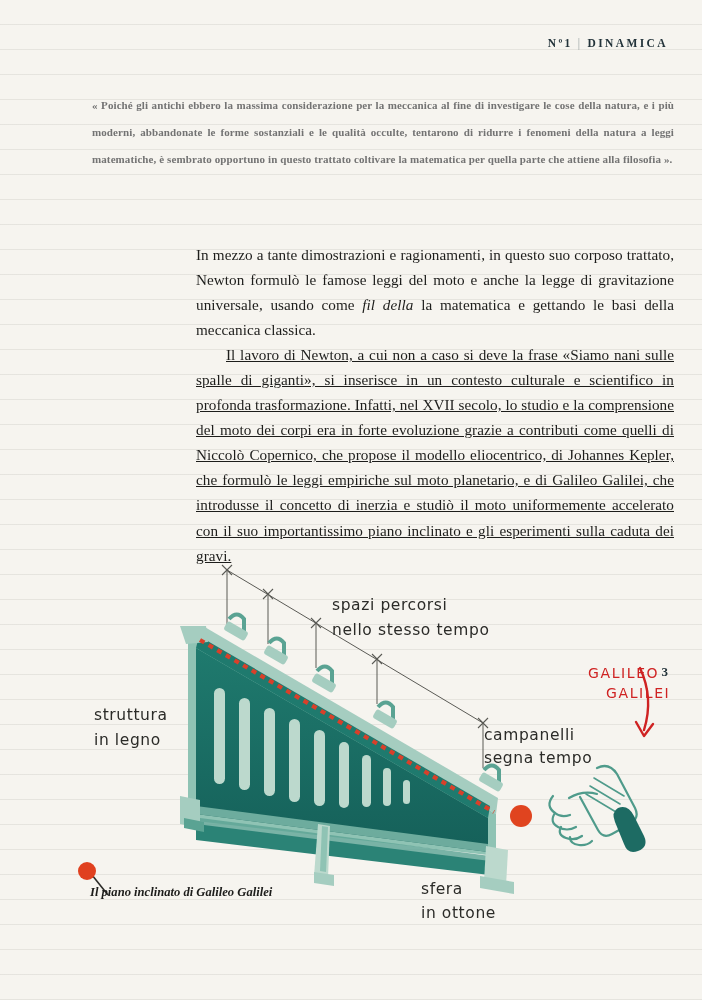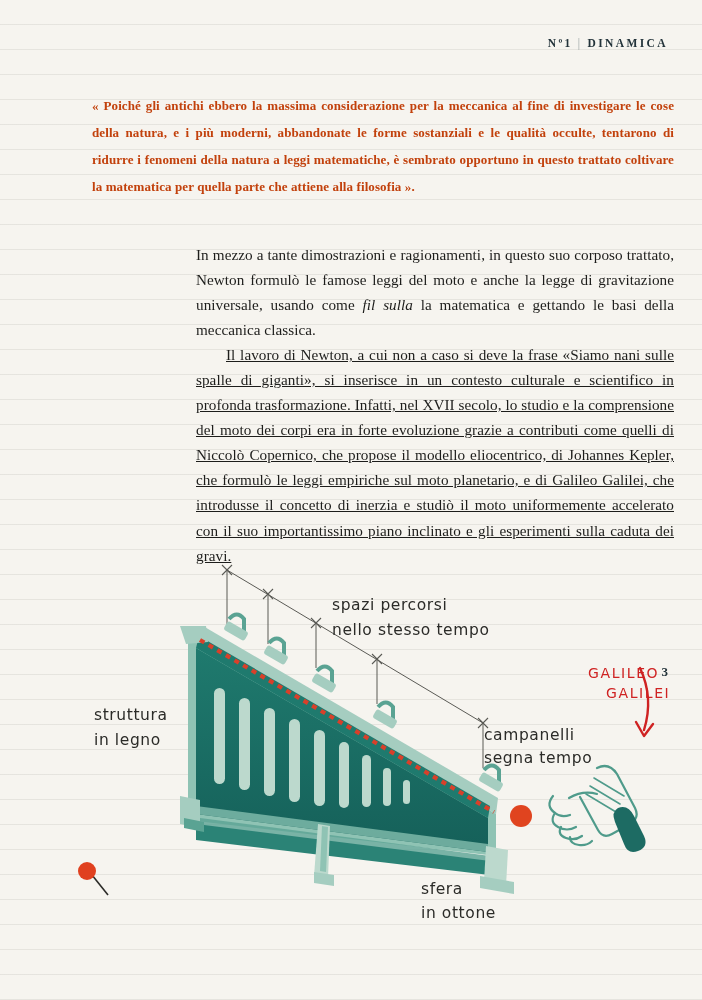--- a/index.html
+++ b/index.html
@@ -30,22 +30,22 @@
     color:#23333a;font-weight:700;
     text-transform:uppercase;
     white-space:nowrap;
   }
   .runhead .sep{color:#9aa3a3;font-weight:400;margin:0 5px;}
   .runhead .nro{font-weight:700;}
 
   
   .pullquote{
     position:absolute;left:64px;top:88px;width:582px;
-    font-size:13px;line-height:27.1px;
-    font-weight:700;color:#c2410c;
+    font-size:11px;line-height:27.1px;
+    font-weight:700;color:#737373;
     text-align:justify;
     letter-spacing:.1px;
   }
   .pullquote .gm{font-weight:700;}
 
   
   .body{
     position:absolute;left:168px;top:238px;width:478px;
     font-size:15.2px;line-height:25.05px;
     color:#1d1d1b;text-align:justify;
@@ -88,21 +88,21 @@
 
 <div id="page">
 
   <div class="runhead">
     <span class="nro">Nº1</span><span class="sep">|</span><span>Dinamica</span>
   </div>
 
   <div class="pullquote"><span class="gm">«</span> <span>Poiché gli antichi ebbero la massima considerazione per la meccanica al fine di investigare le cose della natura, e i più moderni, abbandonate le forme sostanziali e le qualità occulte, tentarono di ridurre i fenomeni della natura a leggi matematiche, è sembrato opportuno in questo trattato coltivare la matematica per quella parte che attiene alla filosofia</span> <span class="gm">»</span>.</div>
 
   <div class="body">
-    <p><span>In mezzo a tante dimostrazioni e ragionamenti, in questo suo corposo trattato, Newton formulò le famose leggi del moto e anche la legge di gravitazione universale, usando come </span><em>fil sulla</em><span> la matematica e gettando le basi della meccanica classica.</span></p>
+    <p><span>In mezzo a tante dimostrazioni e ragionamenti, in questo suo corposo trattato, Newton formulò le famose leggi del moto e anche la legge di gravitazione universale, usando come </span><em>fil della</em><span> la matematica e gettando le basi della meccanica classica.</span></p>
     <p class="ind">Il lavoro di Newton, a cui non a caso si deve la frase «Siamo nani sulle spalle di giganti», si inserisce in un contesto culturale e scientifico in profonda trasformazione. Infatti, nel XVII secolo, lo studio e la comprensione del moto dei corpi era in forte evoluzione grazie a contributi come quelli di Niccolò Copernico, che propose il modello eliocentrico, di Johannes Kepler, che formulò le leggi empiriche sul moto planetario, e di Galileo Galilei, che introdusse il concetto di inerzia e studiò il moto uniformemente accelerato con il suo importantissimo piano inclinato e gli esperimenti sulla caduta dei gravi.</p>
   </div>
 
   <div id="illo">
     <svg width="702" height="390" viewBox="0 0 702 390" xmlns="http://www.w3.org/2000/svg">
       <defs>
         <linearGradient id="panelg" x1="0" y1="0" x2="0" y2="1">
           <stop offset="0" stop-color="#1f7a6e"></stop>
           <stop offset="1" stop-color="#156059"></stop>
         </linearGradient>
@@ -218,17 +218,18 @@
       <text class="hand red" x="560" y="122">GALILEO</text>
       <text class="hand red" x="578" y="142">GALILEI</text>
     </svg>
   </div>
 
   <svg width="70" height="50" style="position:absolute;left:40px;top:855px;">
     <line x1="24" y1="16" x2="40" y2="36" stroke="#2b2b28" stroke-width="1.6"></line>
     <circle cx="19" cy="12" r="9" fill="#e0401f"></circle>
   </svg>
   <div class="caption">
+    <span>Il piano inclinato di Galileo Galilei</span>
   </div>
 
   <div class="folio">3</div>
 
 </div>
 
 </body></html>

